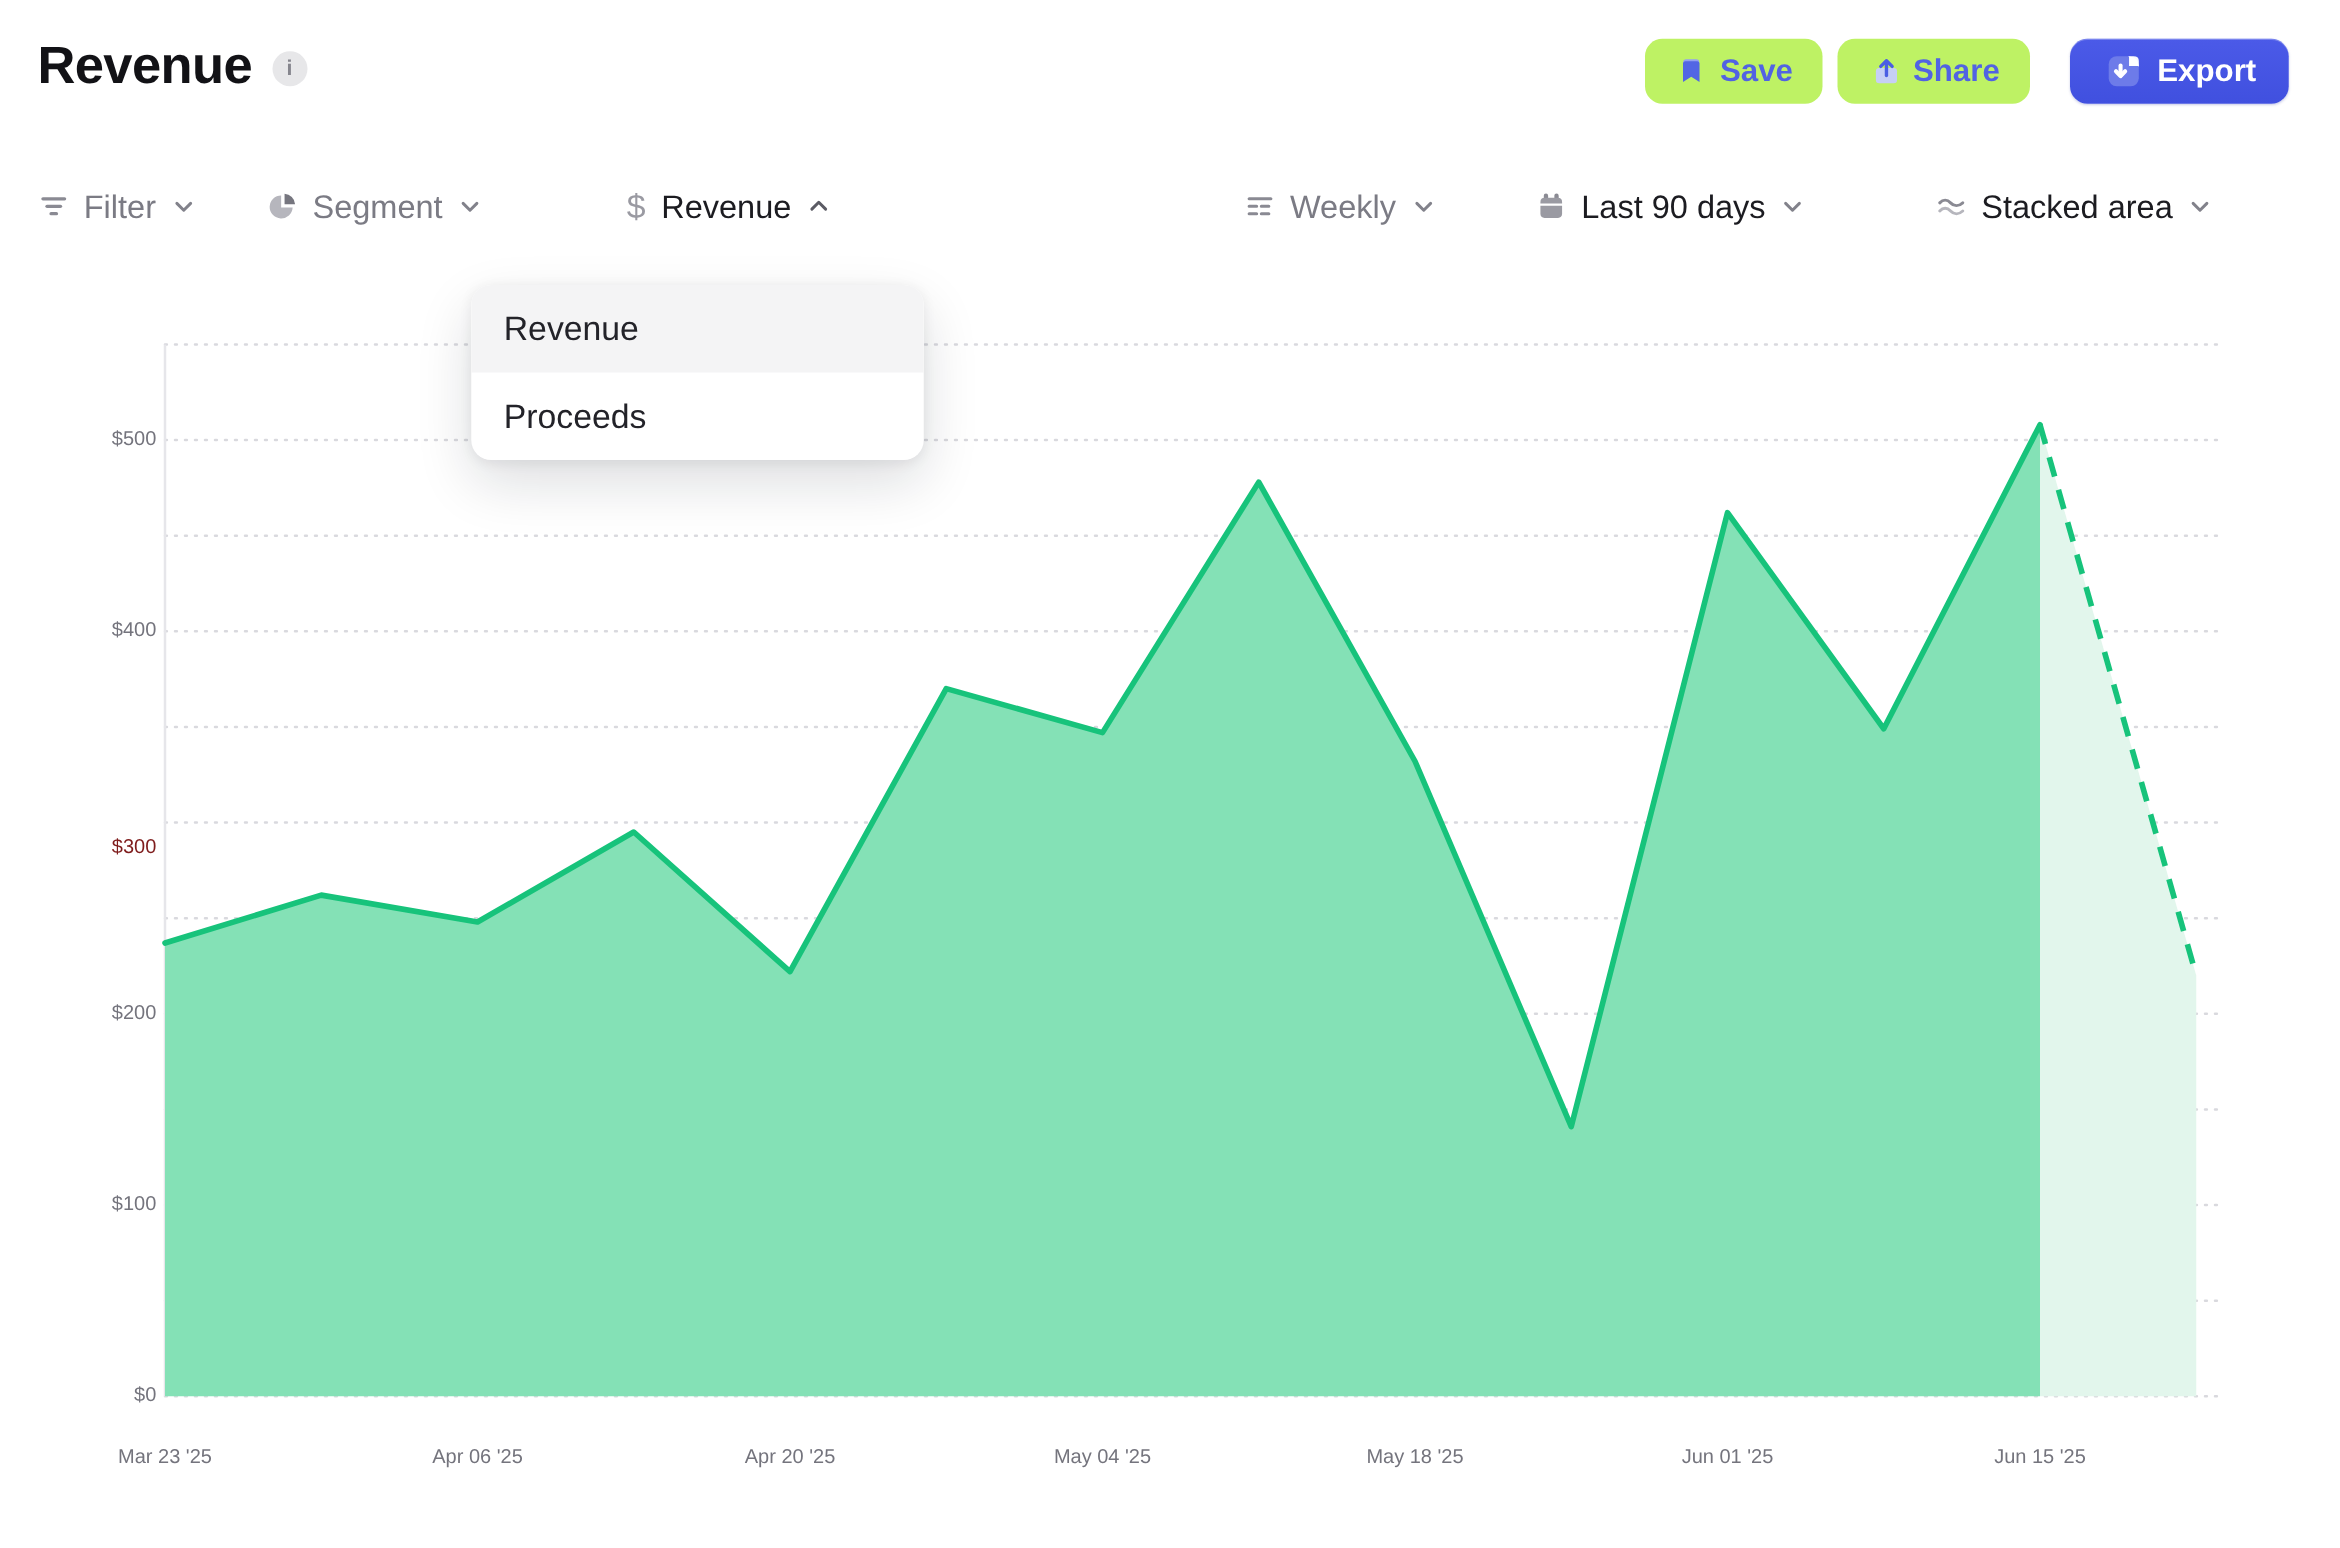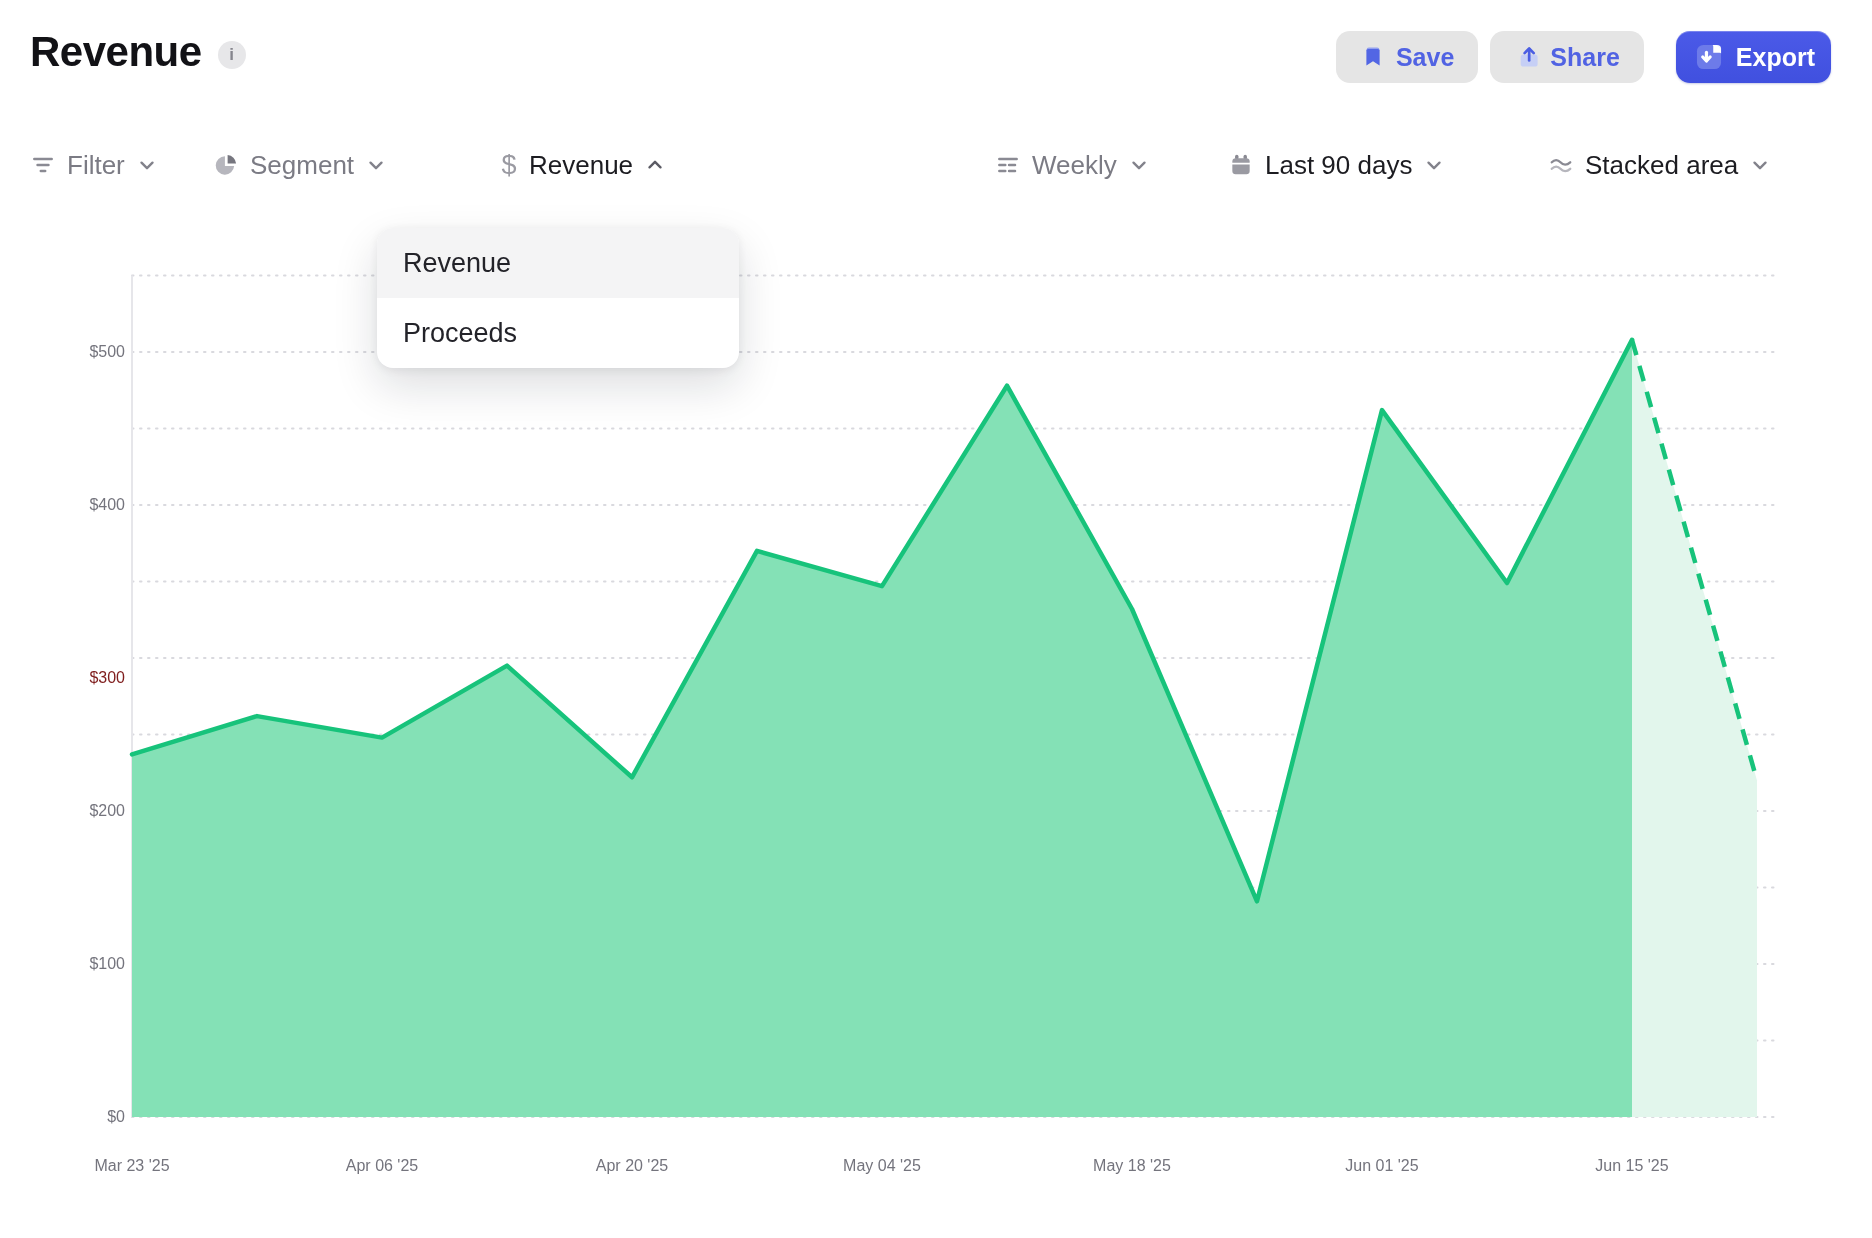--- a/index.html
+++ b/index.html
@@ -10,22 +10,22 @@
 
   
   .title-row { position:absolute; left:30px; top:28px; display:flex; align-items:center; gap:16px; }
   .page-title { font-size:42px; font-weight:800; letter-spacing:-0.5px; color:#121216; }
   .info-chip { width:28px; height:28px; border-radius:50%; background:#e7e7e9; color:#85858d;
                display:flex; align-items:center; justify-content:center; font-size:17px; font-weight:700; margin-top:6px; }
 
   .actions { position:absolute; top:31px; right:41px; display:flex; align-items:center; gap:12px; }
   .btn { display:flex; align-items:center; gap:10px; height:52px; padding:0 24px; border:none;
          border-radius:14px; font-family:"Liberation Sans", sans-serif; font-size:25px; font-weight:700; cursor:pointer; }
-  .btn.soft { background:#e5e5e5; color:#5163e3; }
-  .btn.primary { background:linear-gradient(180deg,#4b5ae8 0%,#4050df 100%); color:#ffffff; margin-left:20px; padding:0 16px;
+  .btn.soft { background:#bef264; color:#5163e3; }
+  .btn.primary { background:linear-gradient(180deg,#4b5ae8 0%,#4050df 100%); color:#ffffff; margin-left:20px; padding:0 26px;
                  box-shadow:inset 0 1px 0 rgba(255,255,255,.25), 0 1px 2px rgba(40,50,160,.25); }
   .btn svg { display:block; }
 
   
   .tb-item { position:absolute; top:147px; height:36px; display:flex; align-items:center; gap:11px; cursor:pointer; }
   .tb-label { font-size:26px; }
   .tb-item.muted .tb-label { color:#7b7b84; }
   .tb-item.dark  .tb-label { color:#1c1c21; }
   .dollar-glyph { font-size:27px; color:#9a9aa2; width:18px; text-align:center; }
   .tb-item svg { display:block; }

